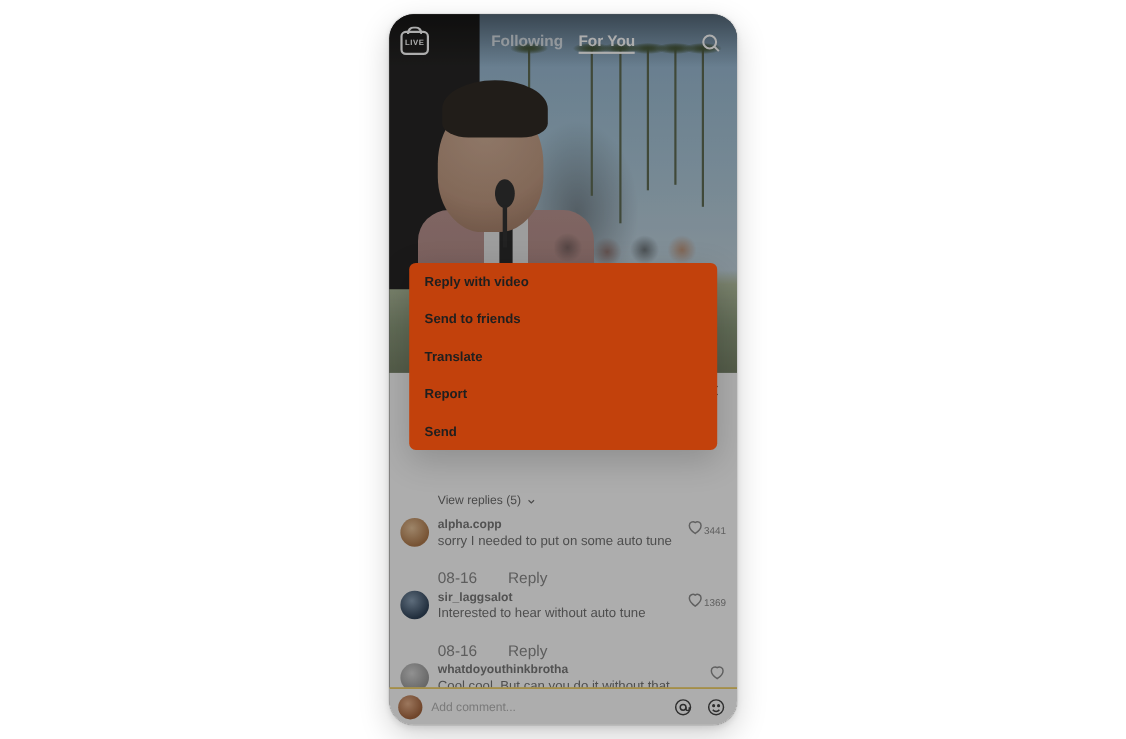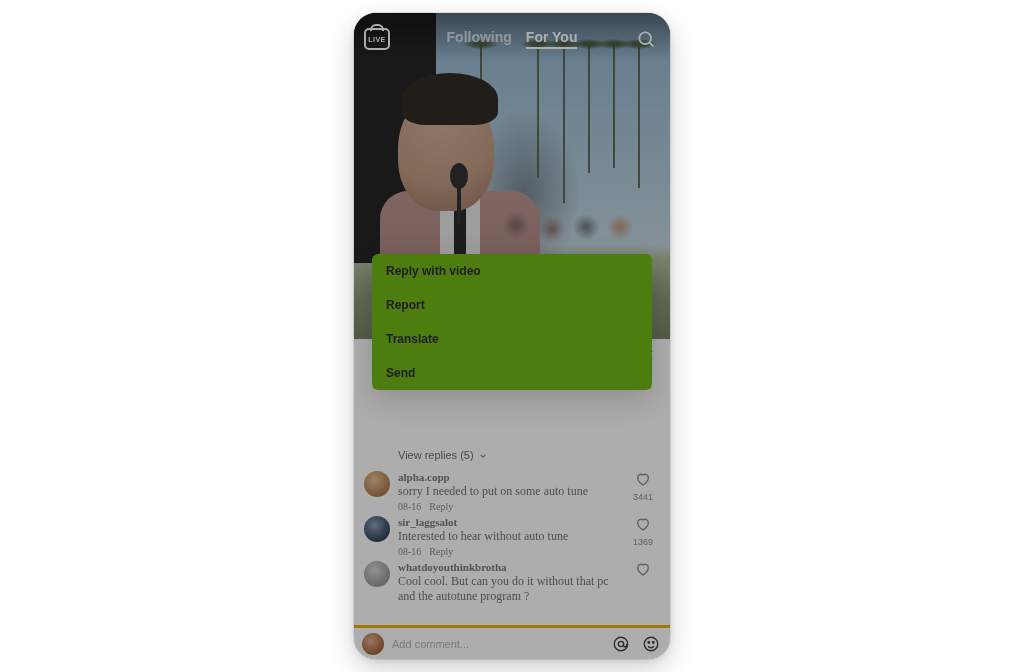--- a/index.html
+++ b/index.html
@@ -64,41 +64,41 @@
   .sheet { position:absolute; left:0; right:0; bottom:0; top:326px; background:#ffffff; }
   .sheet .close { position:absolute; right:10px; top:4px; width:24px; height:24px; display:flex; align-items:center; justify-content:center; }
   .sheet .close svg { width:14px; height:14px; stroke:#333; }
 
   .comments { position:absolute; left:0; right:0; top:34px; bottom:34px; overflow:hidden; }
   .row { display:flex; align-items:flex-start; padding:4px 10px 0 10px; gap:8px; }
   .avatar { width:26px; height:26px; border-radius:50%; flex-shrink:0; background:#c9c0b4; }
   .avatar.a1 { background: radial-gradient(circle at 40% 35%, #e8c49b 0%, #b07b4d 70%); }
   .avatar.a2 { background: radial-gradient(circle at 40% 35%, #8aa0b6 0%, #31445a 70%); }
   .avatar.a3 { background: radial-gradient(circle at 40% 35%, #d6d6d6 0%, #9a9a9a 70%); }
-  .cbody { flex:1; min-width:0;font-family:Liberation Serif, serif; }
+  .cbody { flex:1; min-width:0; }
   .uname { font-size:11px; color:#7a7a7a; font-weight:600; }
   .ctext { font-size:12px; color:#737373; line-height:1.25; margin-top:1px; }
-  .meta  { font-size:10px; color:#8a8a8a; margin-top:2px; display:flex; gap:8px; }
+  .meta  { font-size:14px; color:#8a8a8a; margin-top:18px; display:flex; gap:28px; }
   .viewrep { font-size:11px; color:#6d6d6d; margin:4px 0 6px 44px; display:flex; align-items:flex-end; gap:4px; }
   .viewrep svg { width:10px; height:10px; }
-  .likecol { display:flex; flex-direction:column; align-items:center; width:34px; color:#8e8e8e;justify-content:flex-end; }
+  .likecol { display:flex; flex-direction:row; align-items:center; width:34px; color:#8e8e8e;justify-content:flex-end; }
   .likecol svg { width:16px; height:16px; }
   .likecol .n { font-size:9px; margin-top:1px; }
 
   
-  .inputbar { position:absolute; left:0; right:0; bottom:0; height:34px; border-top:3px solid #eab308; display:flex; align-items:center; padding:0 8px; gap:8px; background:#fff; }
+  .inputbar { position:absolute; left:0; right:0; bottom:0; height:34px; border-top:1px solid #eab308; display:flex; align-items:center; padding:0 8px; gap:8px; background:#fff; }
   .inputbar .av { width:22px; height:22px; border-radius:50%; background: radial-gradient(circle at 40% 35%, #e6b08a 0%, #a5663f 70%); }
   .inputbar .field { flex:1; font-size:11px; color:#b4b4b4; }
   .circ-btn { width:22px; height:22px; display:flex; align-items:center; justify-content:center; }
   .circ-btn svg { width:18px; height:18px; stroke:#444; }
 
   
   .menu {
-    position:absolute; left:18px; right:18px; top:241px;
-    background:#4d7c0f; border-radius:6px;
+    position:absolute; left:18px; right:18px; top:226px;
+    background:#c2410c; border-radius:6px;
     box-shadow: 0 10px 30px rgba(0,0,0,0.18);
     overflow:hidden;
   }
   .menu-item { padding:10px 14px; font-size:12px; font-weight:600; color:#1f1f1f; cursor:pointer; }
 
   
   .scrim { position:absolute; inset:0; background:rgba(0,0,0,0.32); }
 
 </style>
 </head>
@@ -231,19 +231,20 @@
               <path d="M8 15c1 1.3 2.4 2 4 2s3-0.7 4-2"></path>
             </svg>
         </div>
       </div>
     </div>
 
     <div class="scrim"></div>
 
     <div class="menu">
       <div class="menu-item">Reply with video</div>
+      <div class="menu-item">Send to friends</div>
+      <div class="menu-item">Translate</div>
       <div class="menu-item">Report</div>
-      <div class="menu-item">Translate</div>
       <div class="menu-item">Send</div>
     </div>
 
   </div>
 </div>
 
 </body></html>

